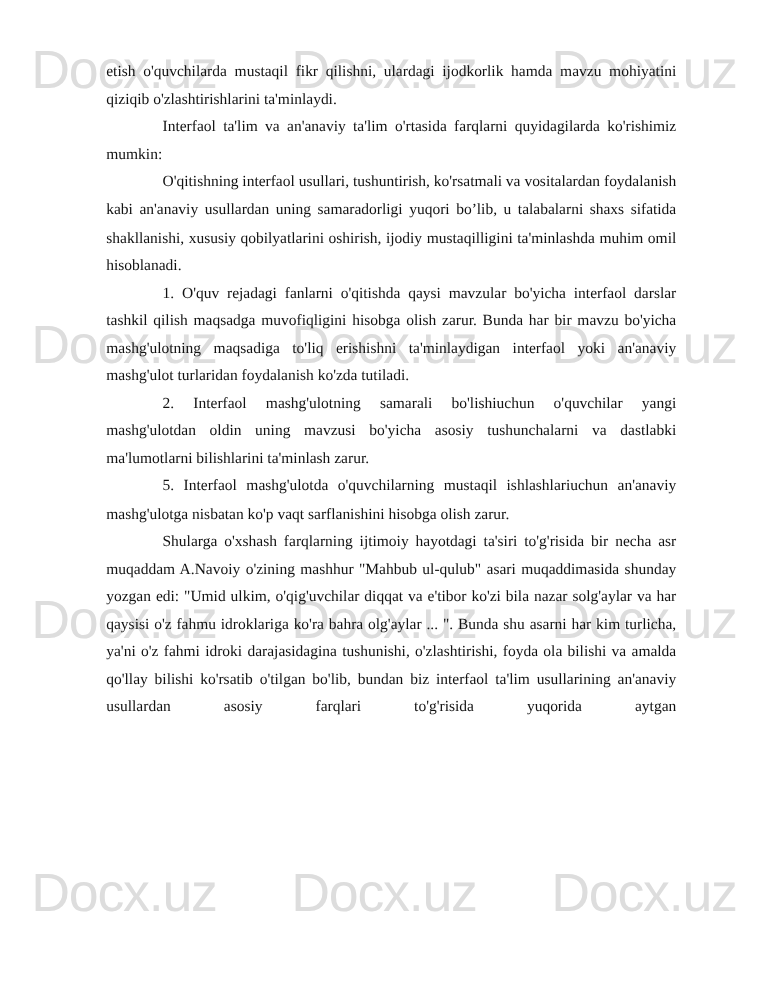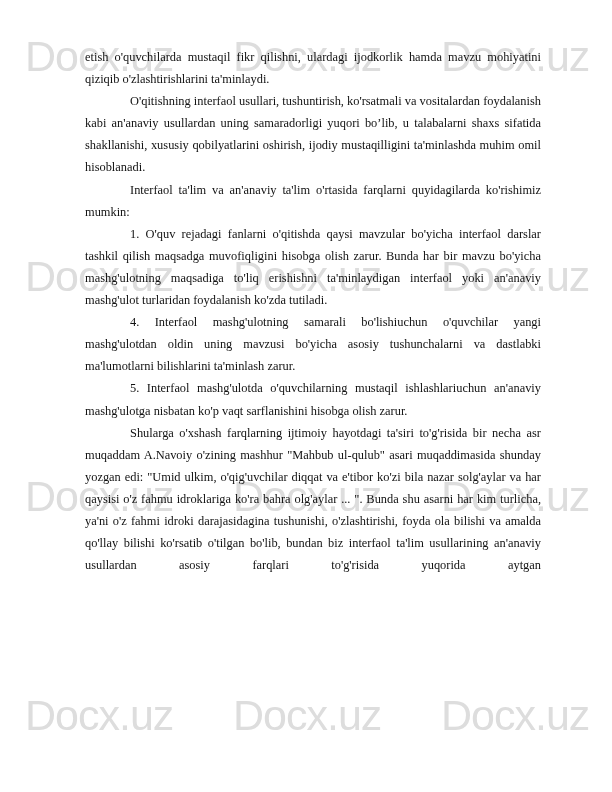--- a/index.html
+++ b/index.html
@@ -78,19 +78,19 @@
   </div>
   <div class="wm-row" style="top:695px;">
     <span class="wm a">Docx.uz</span>
     <span class="wm b">Docx.uz</span>
     <span class="wm c">Docx.uz</span>
   </div>
 </div>
 
 <div class="page">
   <p class="para">etish o'quvchilarda mustaqil fikr qilishni, ulardagi ijodkorlik hamda mavzu mohiyatini qiziqib o'zlashtirishlarini ta'minlaydi.</p>
+  <p class="para indent">Interfaol ta'lim va an'anaviy ta'lim o'rtasida farqlarni quyidagilarda ko'rishimiz mumkin:</p>
   <p class="para indent">O'qitishning interfaol usullari, tushuntirish, ko'rsatmali va vositalardan foydalanish kabi an'anaviy usullardan uning samaradorligi yuqori bo’lib, u talabalarni shaxs sifatida shakllanishi, xususiy qobilyatlarini oshirish, ijodiy mustaqilligini ta'minlashda muhim omil hisoblanadi.</p>
-  <p class="para indent">Interfaol ta'lim va an'anaviy ta'lim o'rtasida farqlarni quyidagilarda ko'rishimiz mumkin:</p>
   <p class="para indent">1. O'quv rejadagi fanlarni o'qitishda qaysi mavzular bo'yicha interfaol darslar tashkil qilish maqsadga muvofiqligini hisobga olish zarur. Bunda har bir mavzu bo'yicha mashg'ulotning maqsadiga to'liq erishishni ta'minlaydigan interfaol yoki an'anaviy mashg'ulot turlaridan foydalanish ko'zda tutiladi.</p>
-  <p class="para indent">4. Interfaol mashg'ulotning samarali bo'lishiuchun o'quvchilar yangi mashg'ulotdan oldin uning mavzusi bo'yicha asosiy tushunchalarni va dastlabki ma'lumotlarni bilishlarini ta'minlash zarur.</p>
+  <p class="para indent">2. Interfaol mashg'ulotning samarali bo'lishiuchun o'quvchilar yangi mashg'ulotdan oldin uning mavzusi bo'yicha asosiy tushunchalarni va dastlabki ma'lumotlarni bilishlarini ta'minlash zarur.</p>
   <p class="para indent">5. Interfaol mashg'ulotda o'quvchilarning mustaqil ishlashlariuchun an'anaviy mashg'ulotga nisbatan ko'p vaqt sarflanishini hisobga olish zarur.</p>
   <p class="para indent full-justify">Shularga o'xshash farqlarning ijtimoiy hayotdagi ta'siri to'g'risida bir necha asr muqaddam A.Navoiy o'zining mashhur "Mahbub ul-qulub" asari muqaddimasida shunday yozgan edi: "Umid ulkim, o'qig'uvchilar diqqat va e'tibor ko'zi bila nazar solg'aylar  va har qaysisi o'z fahmu idroklariga ko'ra bahra olg'aylar ... ". Bunda shu asarni har kim turlicha, ya'ni o'z fahmi idroki darajasidagina tushunishi, o'zlashtirishi, foyda ola bilishi va amalda qo'llay bilishi ko'rsatib o'tilgan bo'lib, bundan biz interfaol ta'lim usullarining an'anaviy usullardan asosiy farqlari to'g'risida yuqorida aytgan</p>
 </div>
 
 </body></html>

